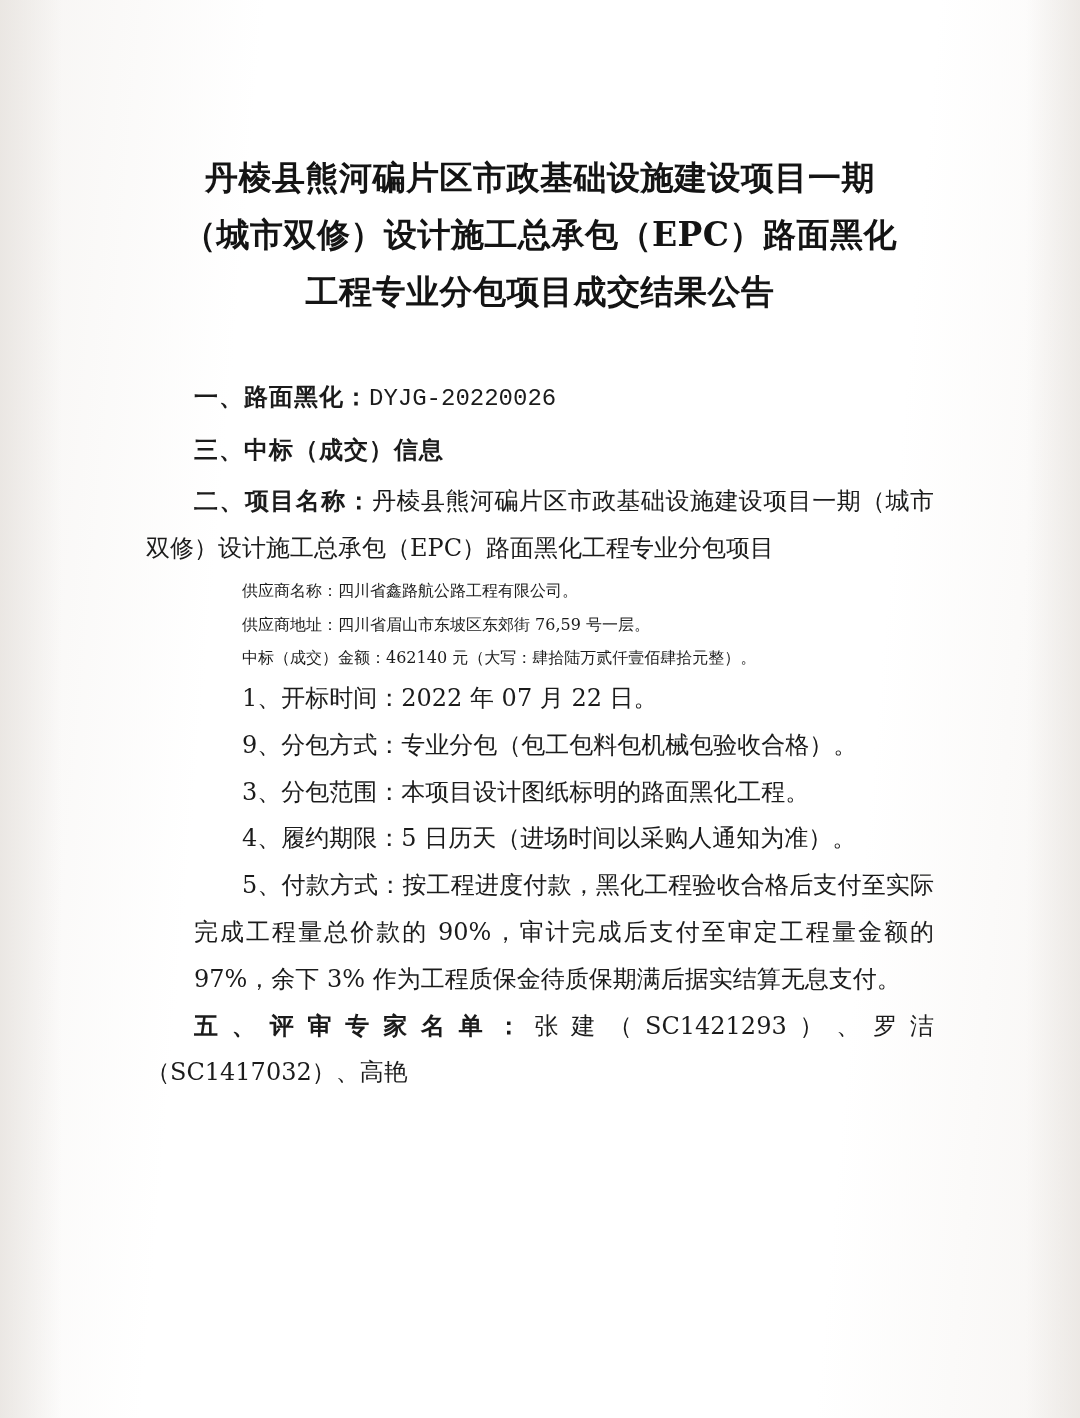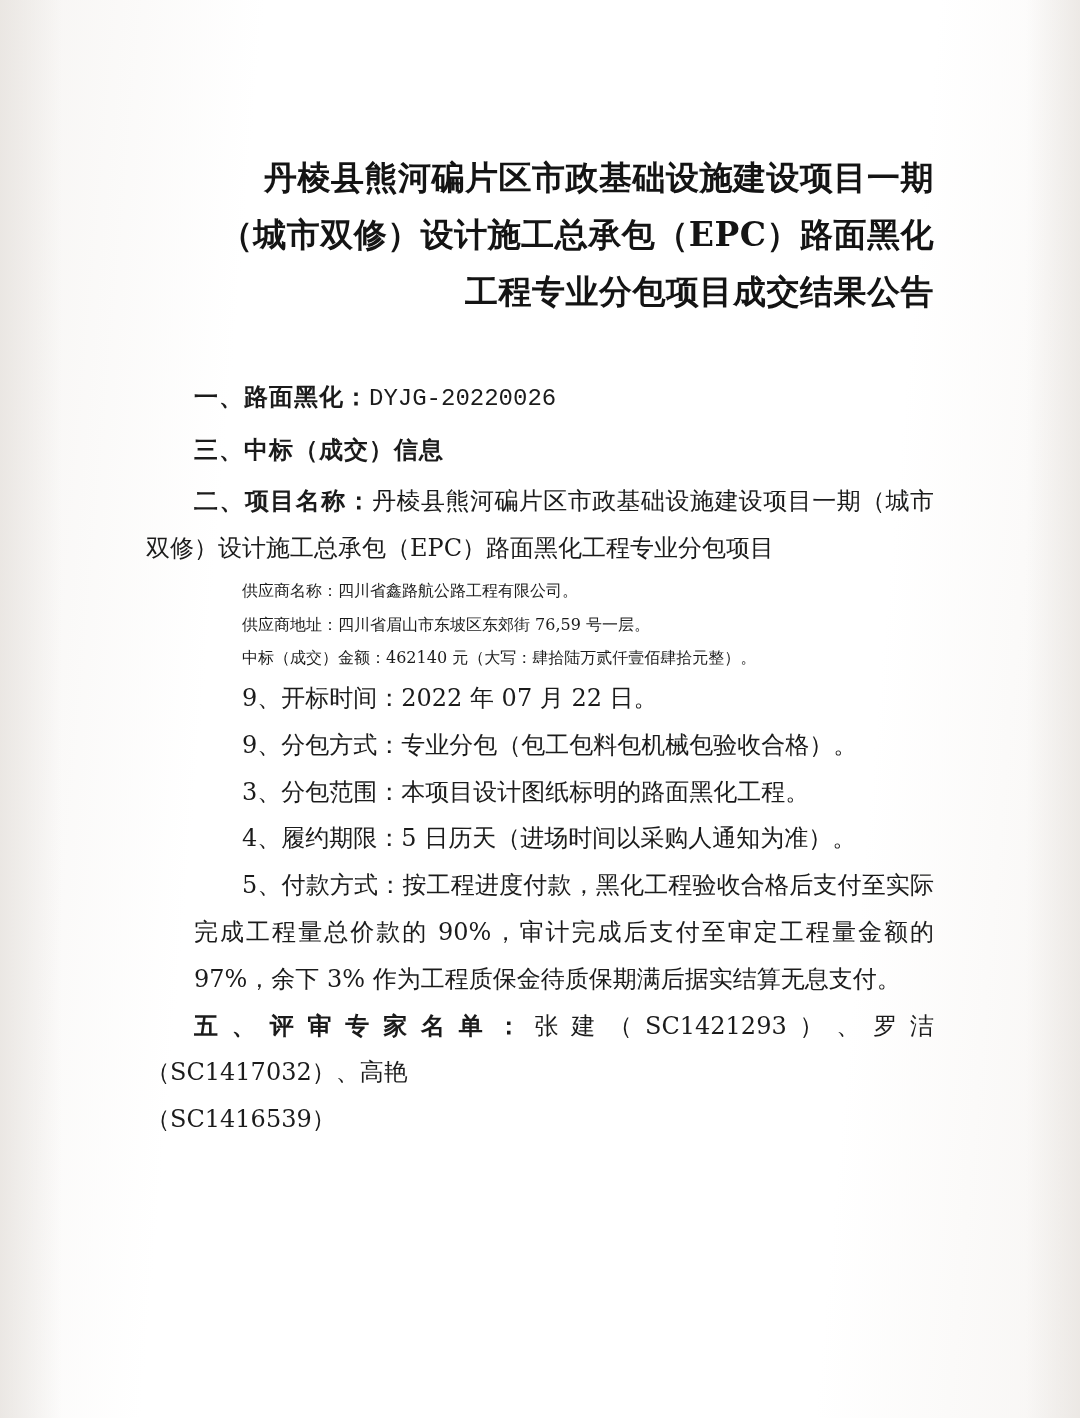--- a/index.html
+++ b/index.html
@@ -41,21 +41,21 @@
   .content {
     position: relative;
     padding: 150px 146px 0 146px;
     box-sizing: border-box;
   }
   .doc-title {
     font-family: "DejaVu Serif", "Liberation Serif", serif;
     font-weight: 700;
     font-size: 33px;
     line-height: 1.72;
-    text-align: right;
+    text-align: center;
     letter-spacing: 0.5px;
     margin: 0 0 54px 0;
     color: #141414;
   }
   .doc-title .tline {
     display: block;
   }
   .section {
     font-size: 24px;
     line-height: 1.95;
@@ -120,26 +120,25 @@
     <p class="section indent-1">
       <span class="lead">二、项目名称：</span><span>丹棱县熊河碥片区市政基础设施建设项目一期（城市双修）设计施工总承包（EPC）路面黑化工程专业分包项目</span>
     </p>
 
     <p class="para-hanging">供应商名称：四川省鑫路航公路工程有限公司。</p>
     <p class="para-hanging">供应商地址：四川省眉山市东坡区东郊街 76,59 号一层。</p>
     <p class="para-hanging">中标（成交）金额：462140 元（大写：肆拾陆万贰仟壹佰肆拾元整）。</p>
 
 
     <ul class="sub-list">
-      <li>9、开标时间：2022 年 07 月 22 日。</li>
+      <li>1、开标时间：2022 年 07 月 22 日。</li>
       <li>9、分包方式：专业分包（包工包料包机械包验收合格）。</li>
       <li>3、分包范围：本项目设计图纸标明的路面黑化工程。</li>
       <li>4、履约期限：5 日历天（进场时间以采购人通知为准）。</li>
       <li>5、付款方式：按工程进度付款，黑化工程验收合格后支付至实际完成工程量总价款的 90%，审计完成后支付至审定工程量金额的 97%，余下 3% 作为工程质保金待质保期满后据实结算无息支付。</li>
     </ul>
 
     <p class="section indent-1 tight">
       <span class="lead">五、评审专家名单：</span><span>张建（SC1421293）、罗洁（SC1417032）、高艳</span>
     </p>
-    <p class="section" style="text-indent:0">（SC1416539）</p>
 
   </div>
 </div>
 
 </body></html>

